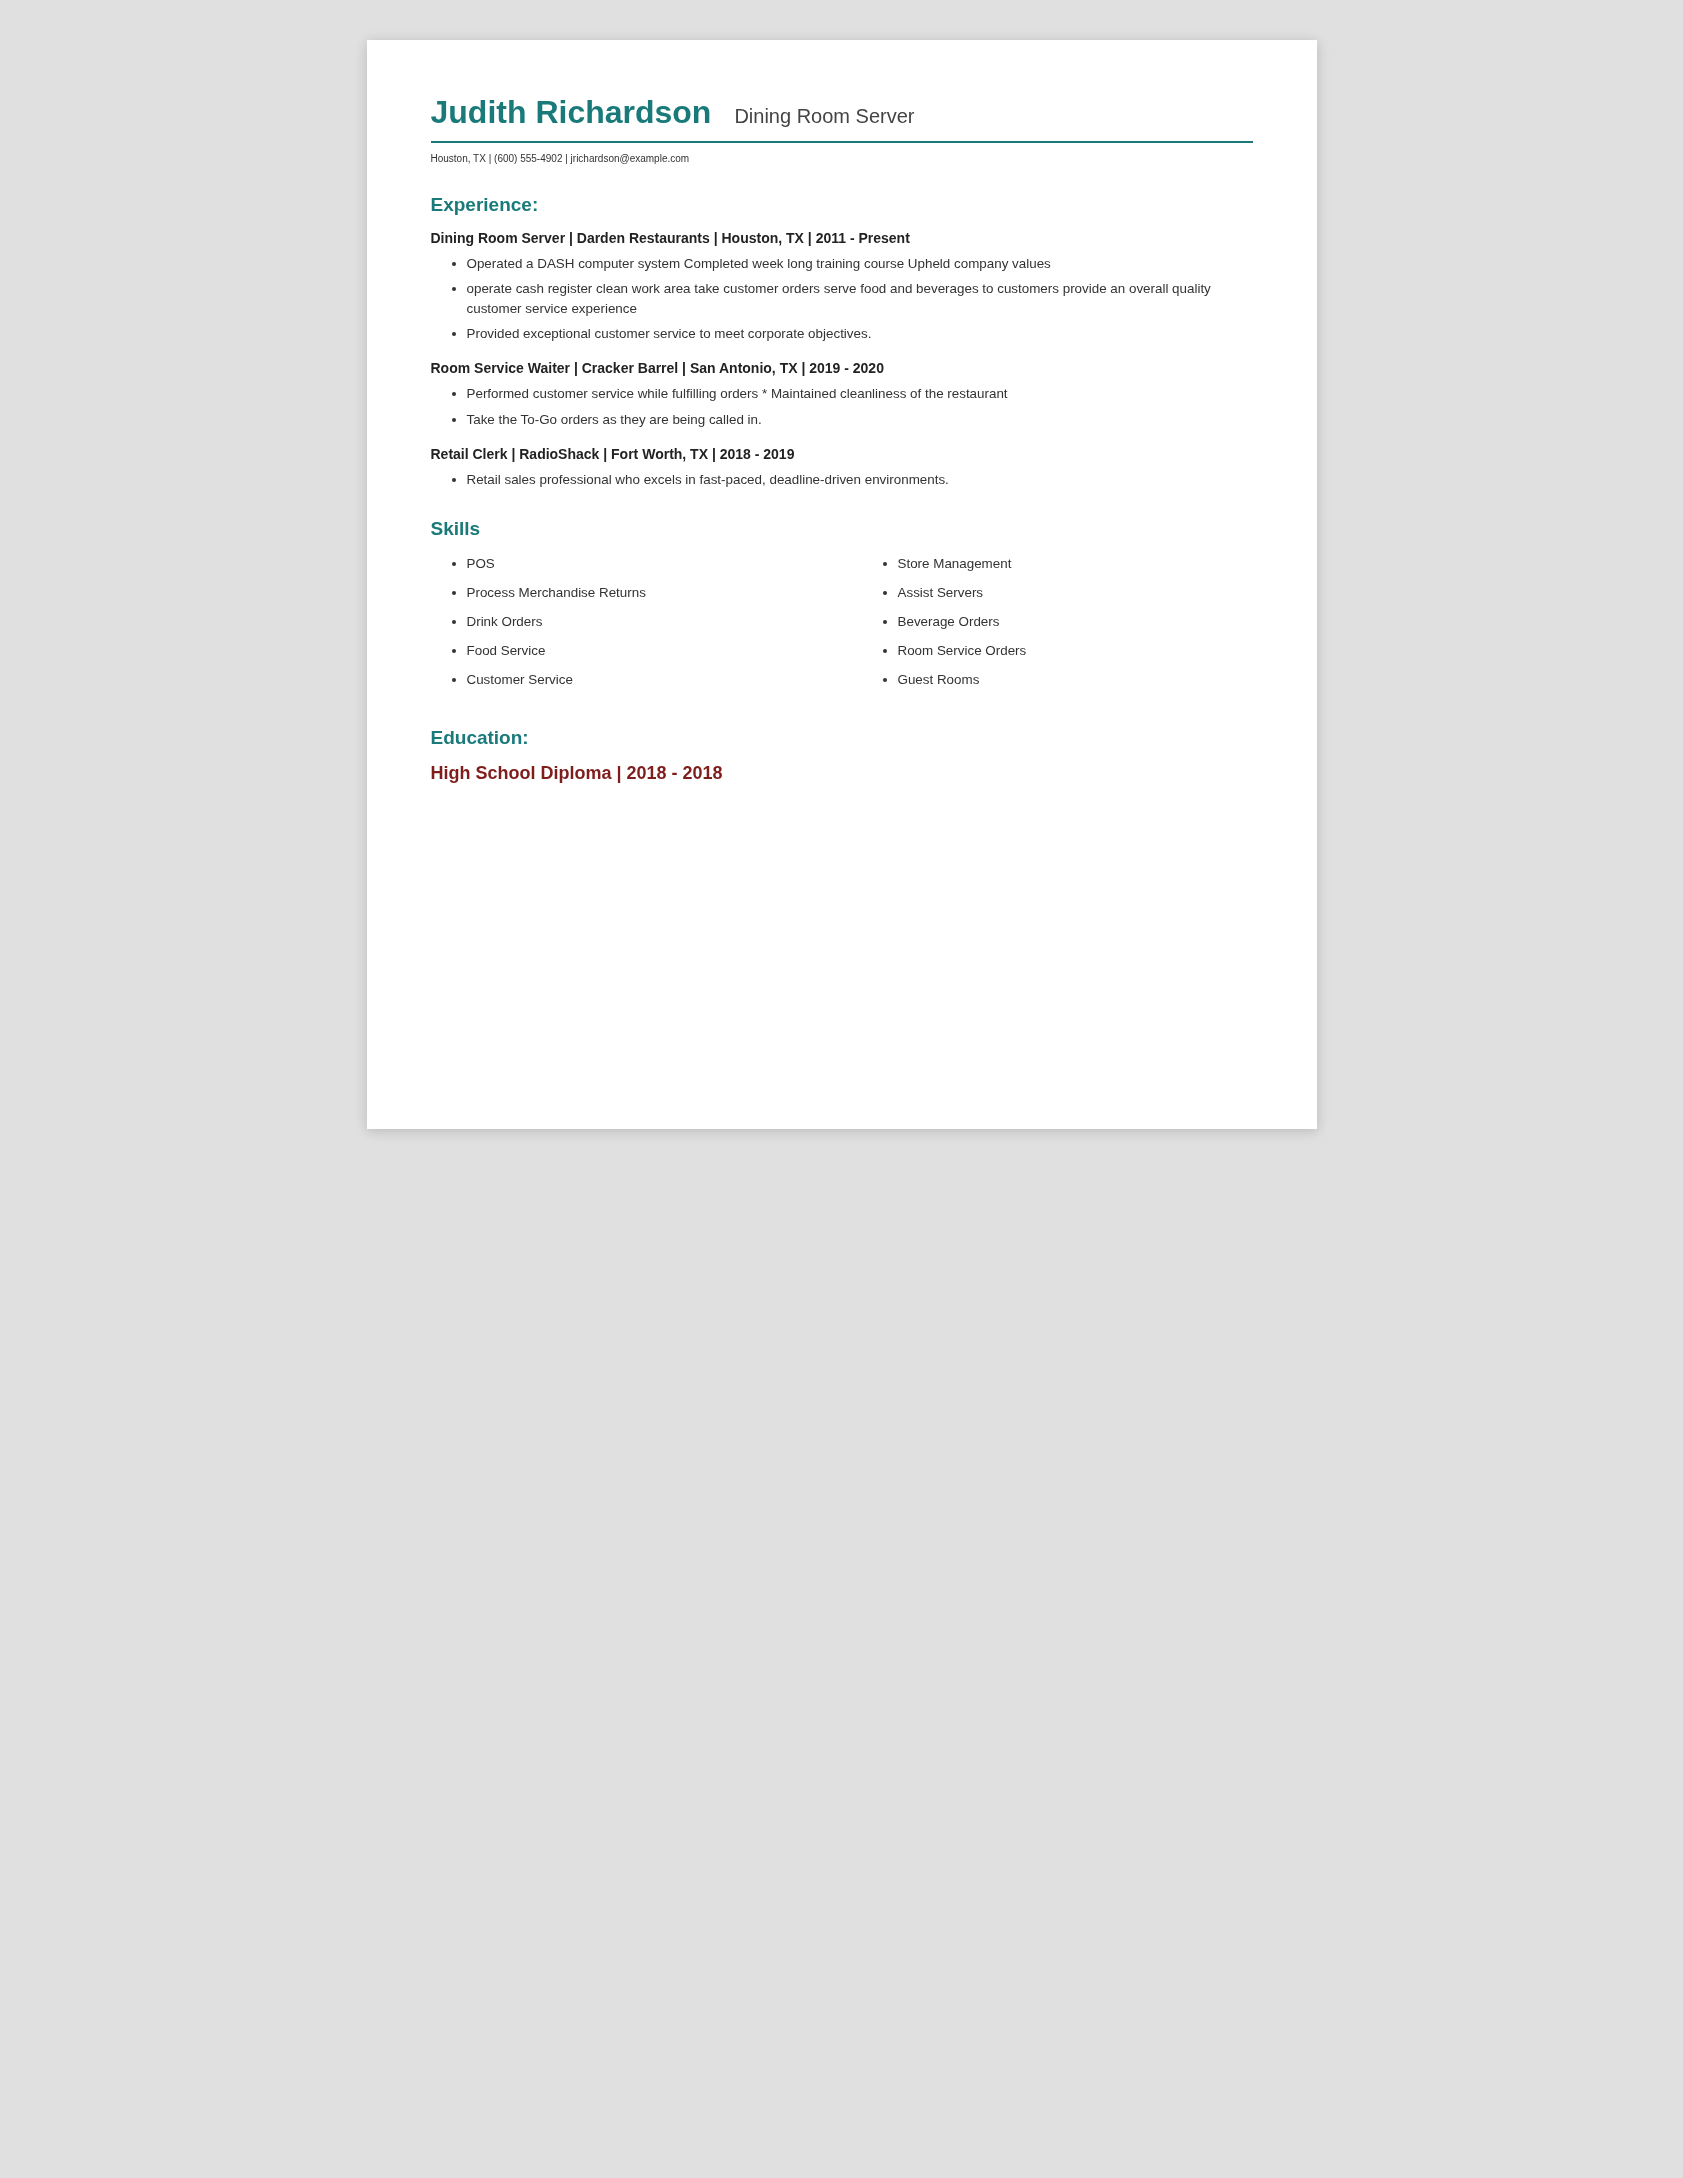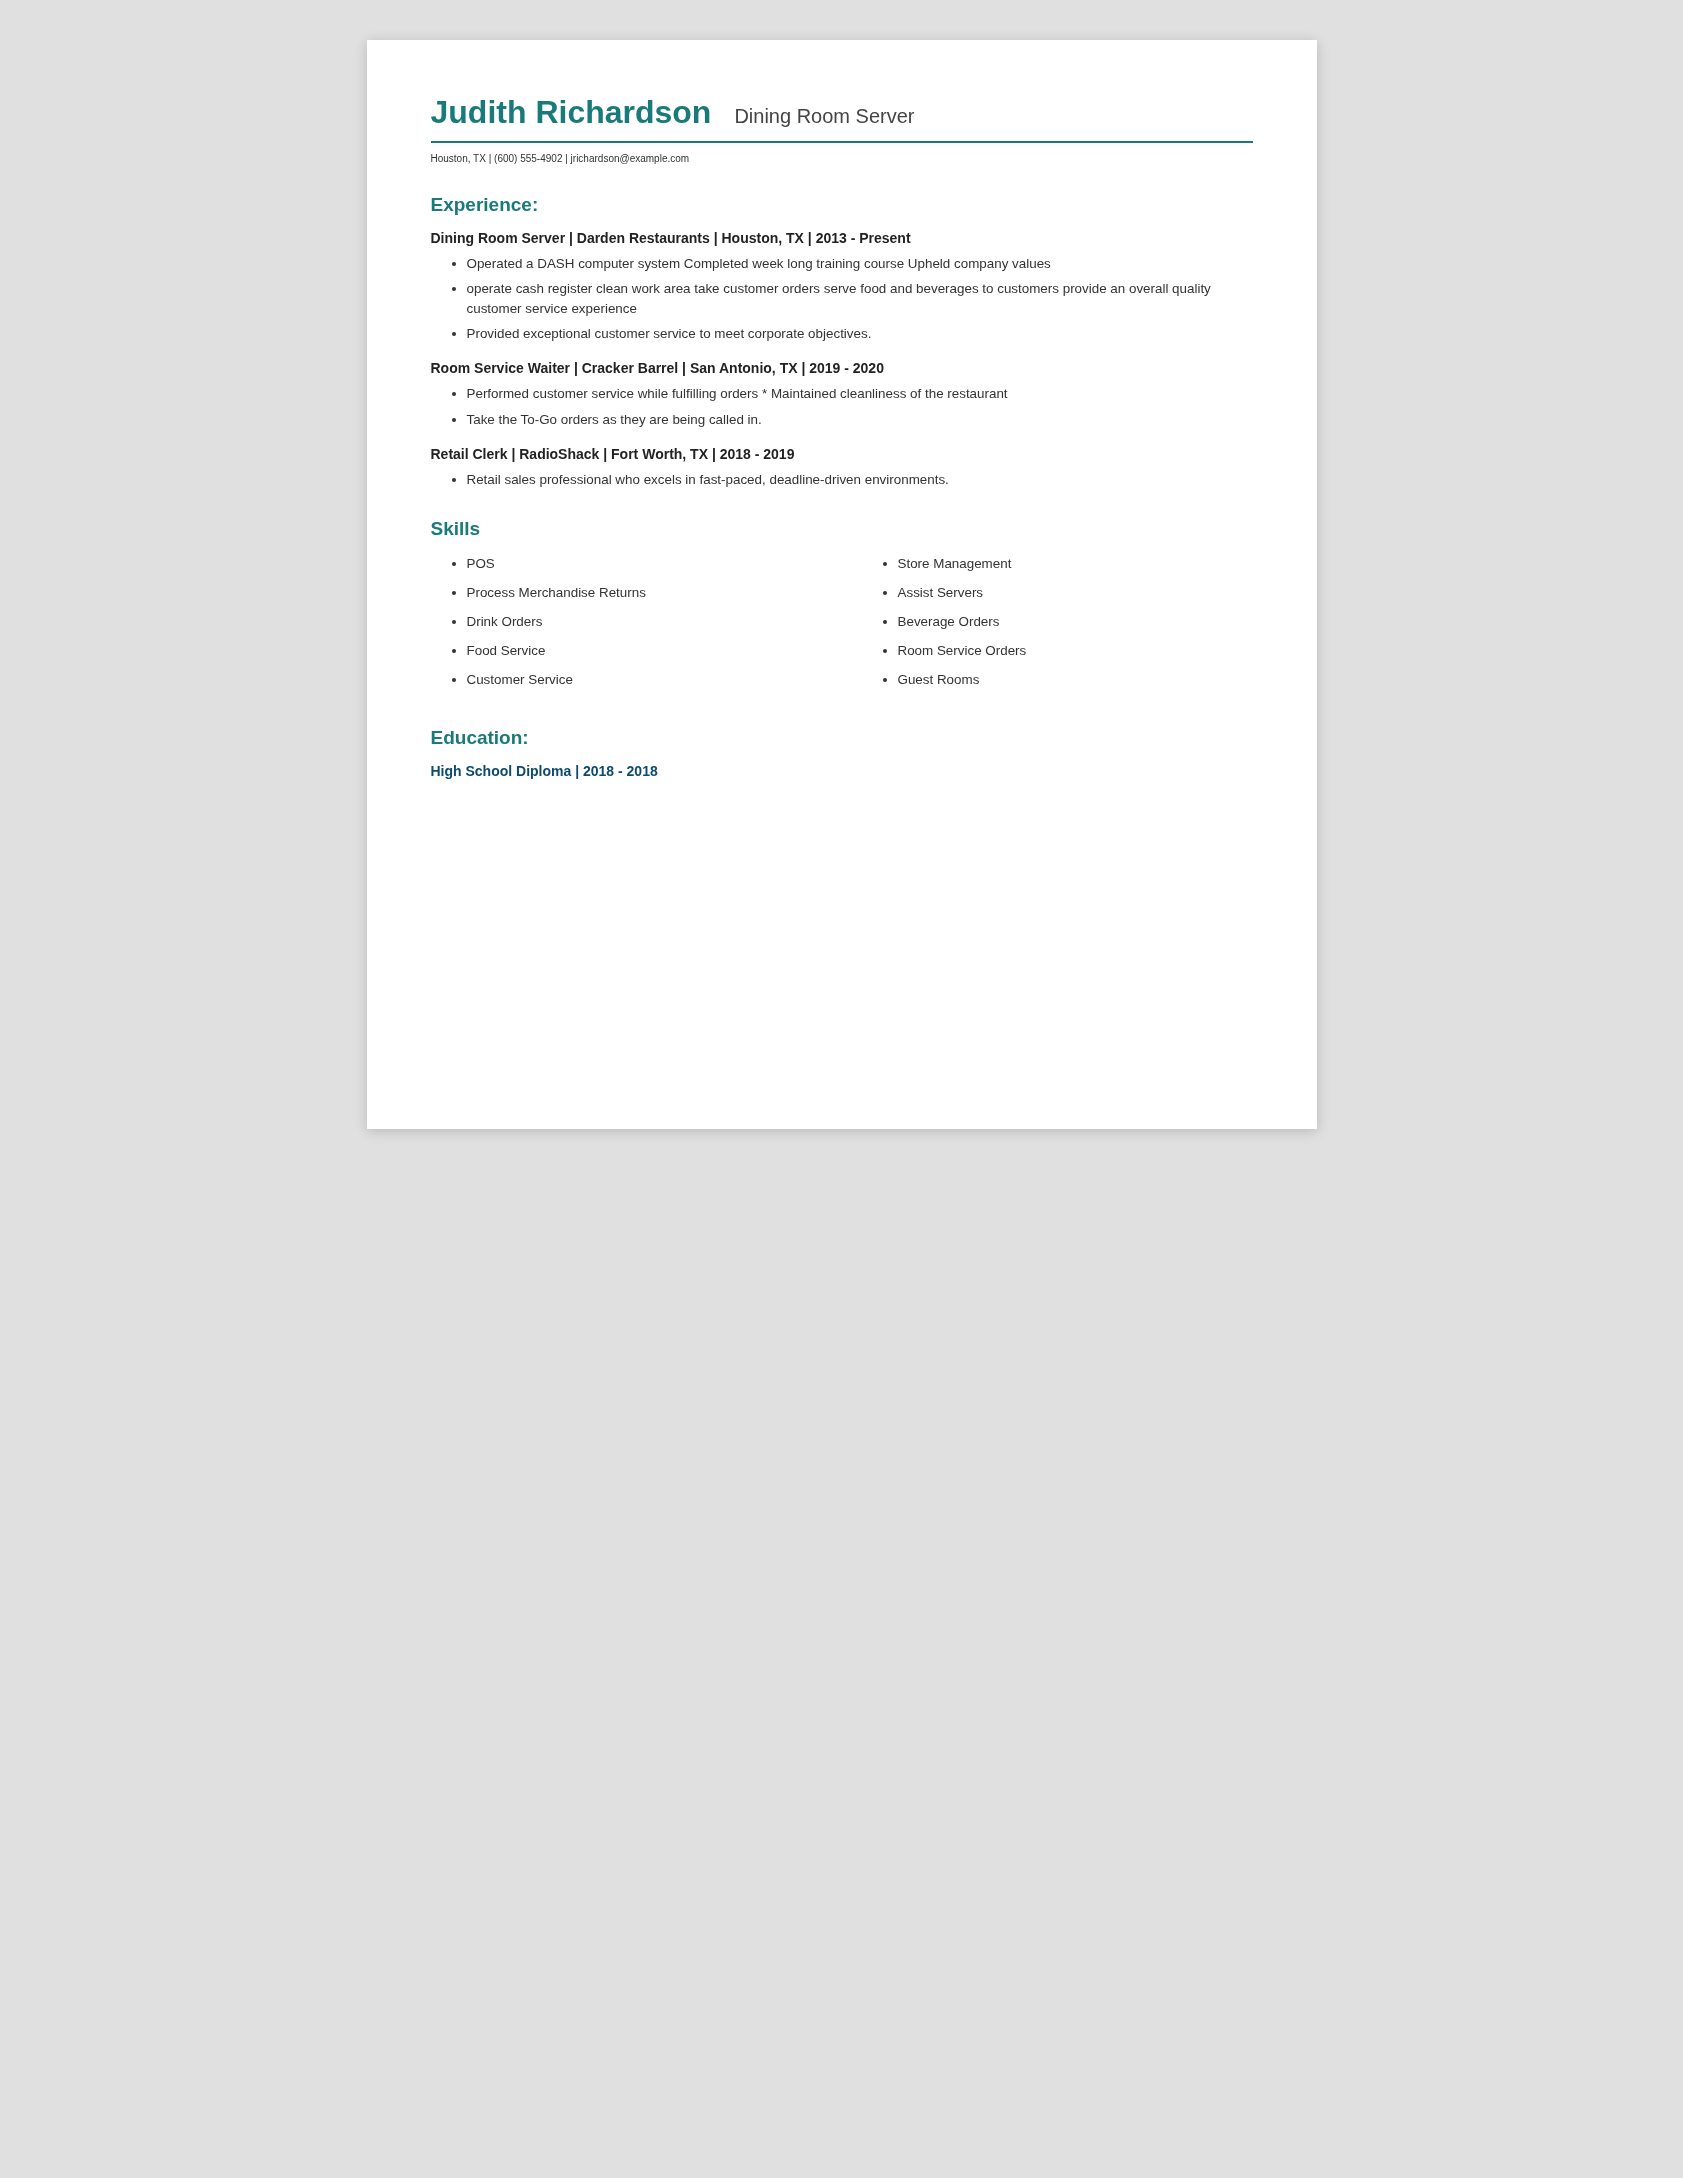--- a/index.html
+++ b/index.html
@@ -107,44 +107,44 @@
     }
 
     .skills-column li {
       font-size: 13.4px;
       color: #333;
       margin-bottom: 9px;
       line-height: 1.5;
     }
 
     .education-entry {
-      font-size: 14px;
+      font-size: 18px;
       font-weight: bold;
-      color: #0c4a6e;
+      color: #7f1d1d;
     }
   </style>
 </head>
 <body>
 
 <div class="resume-page">
 
   <div class="header-section">
     <div class="name-title-row">
       <span class="full-name">Judith Richardson</span>
       <span class="job-title-header">Dining Room Server</span>
     </div>
     <hr class="divider-line">
     <div class="contact-info">Houston, TX  |  (600) 555-4902  |  jrichardson@example.com</div>
   </div>
 
   <div class="section">
     <div class="section-heading">Experience:</div>
 
     <div class="job-entry">
-      <div class="job-title-line">Dining Room Server | Darden Restaurants | Houston, TX | 2013 - Present</div>
+      <div class="job-title-line">Dining Room Server | Darden Restaurants | Houston, TX | 2011 - Present</div>
       <ul class="bullet-list">
         <li>Operated a DASH computer system Completed week long training course Upheld company values</li>
         <li>operate cash register clean work area take customer orders serve food and beverages to customers provide an overall quality customer service experience</li>
         <li>Provided exceptional customer service to meet corporate objectives.</li>
       </ul>
     </div>
 
     <div class="job-entry">
       <div class="job-title-line">Room Service Waiter | Cracker Barrel | San Antonio, TX | 2019 - 2020</div>
       <ul class="bullet-list">

